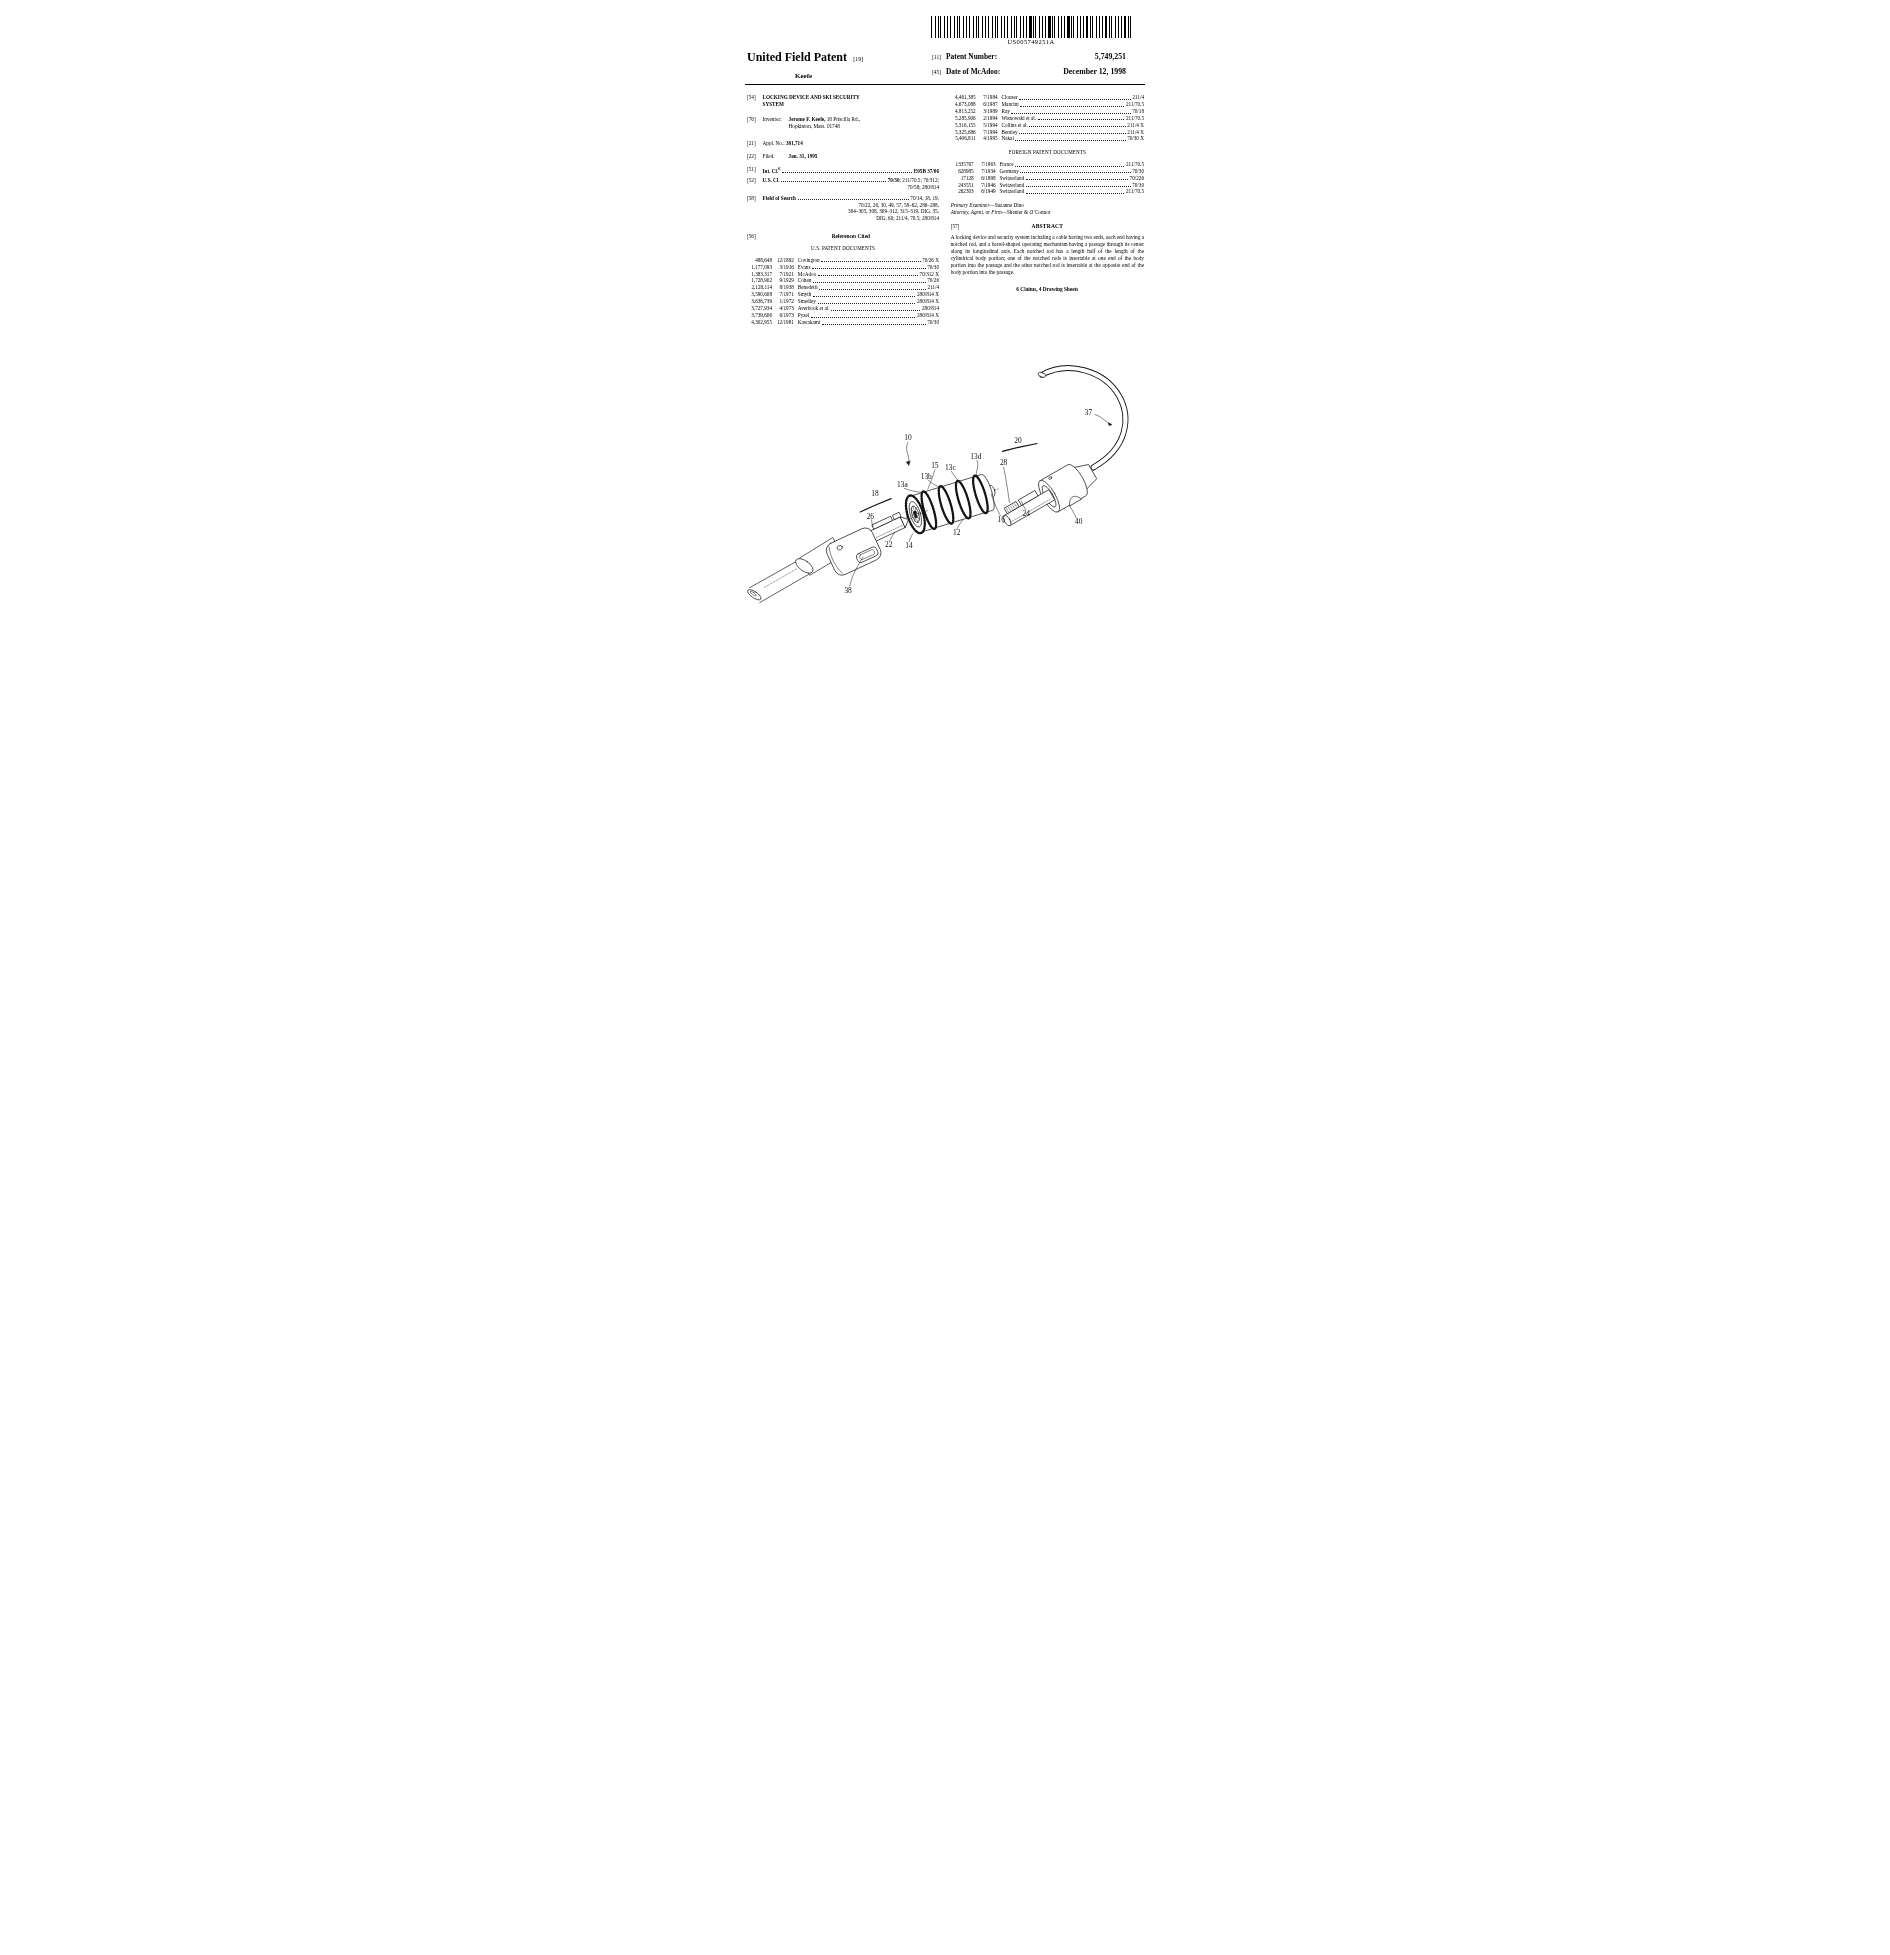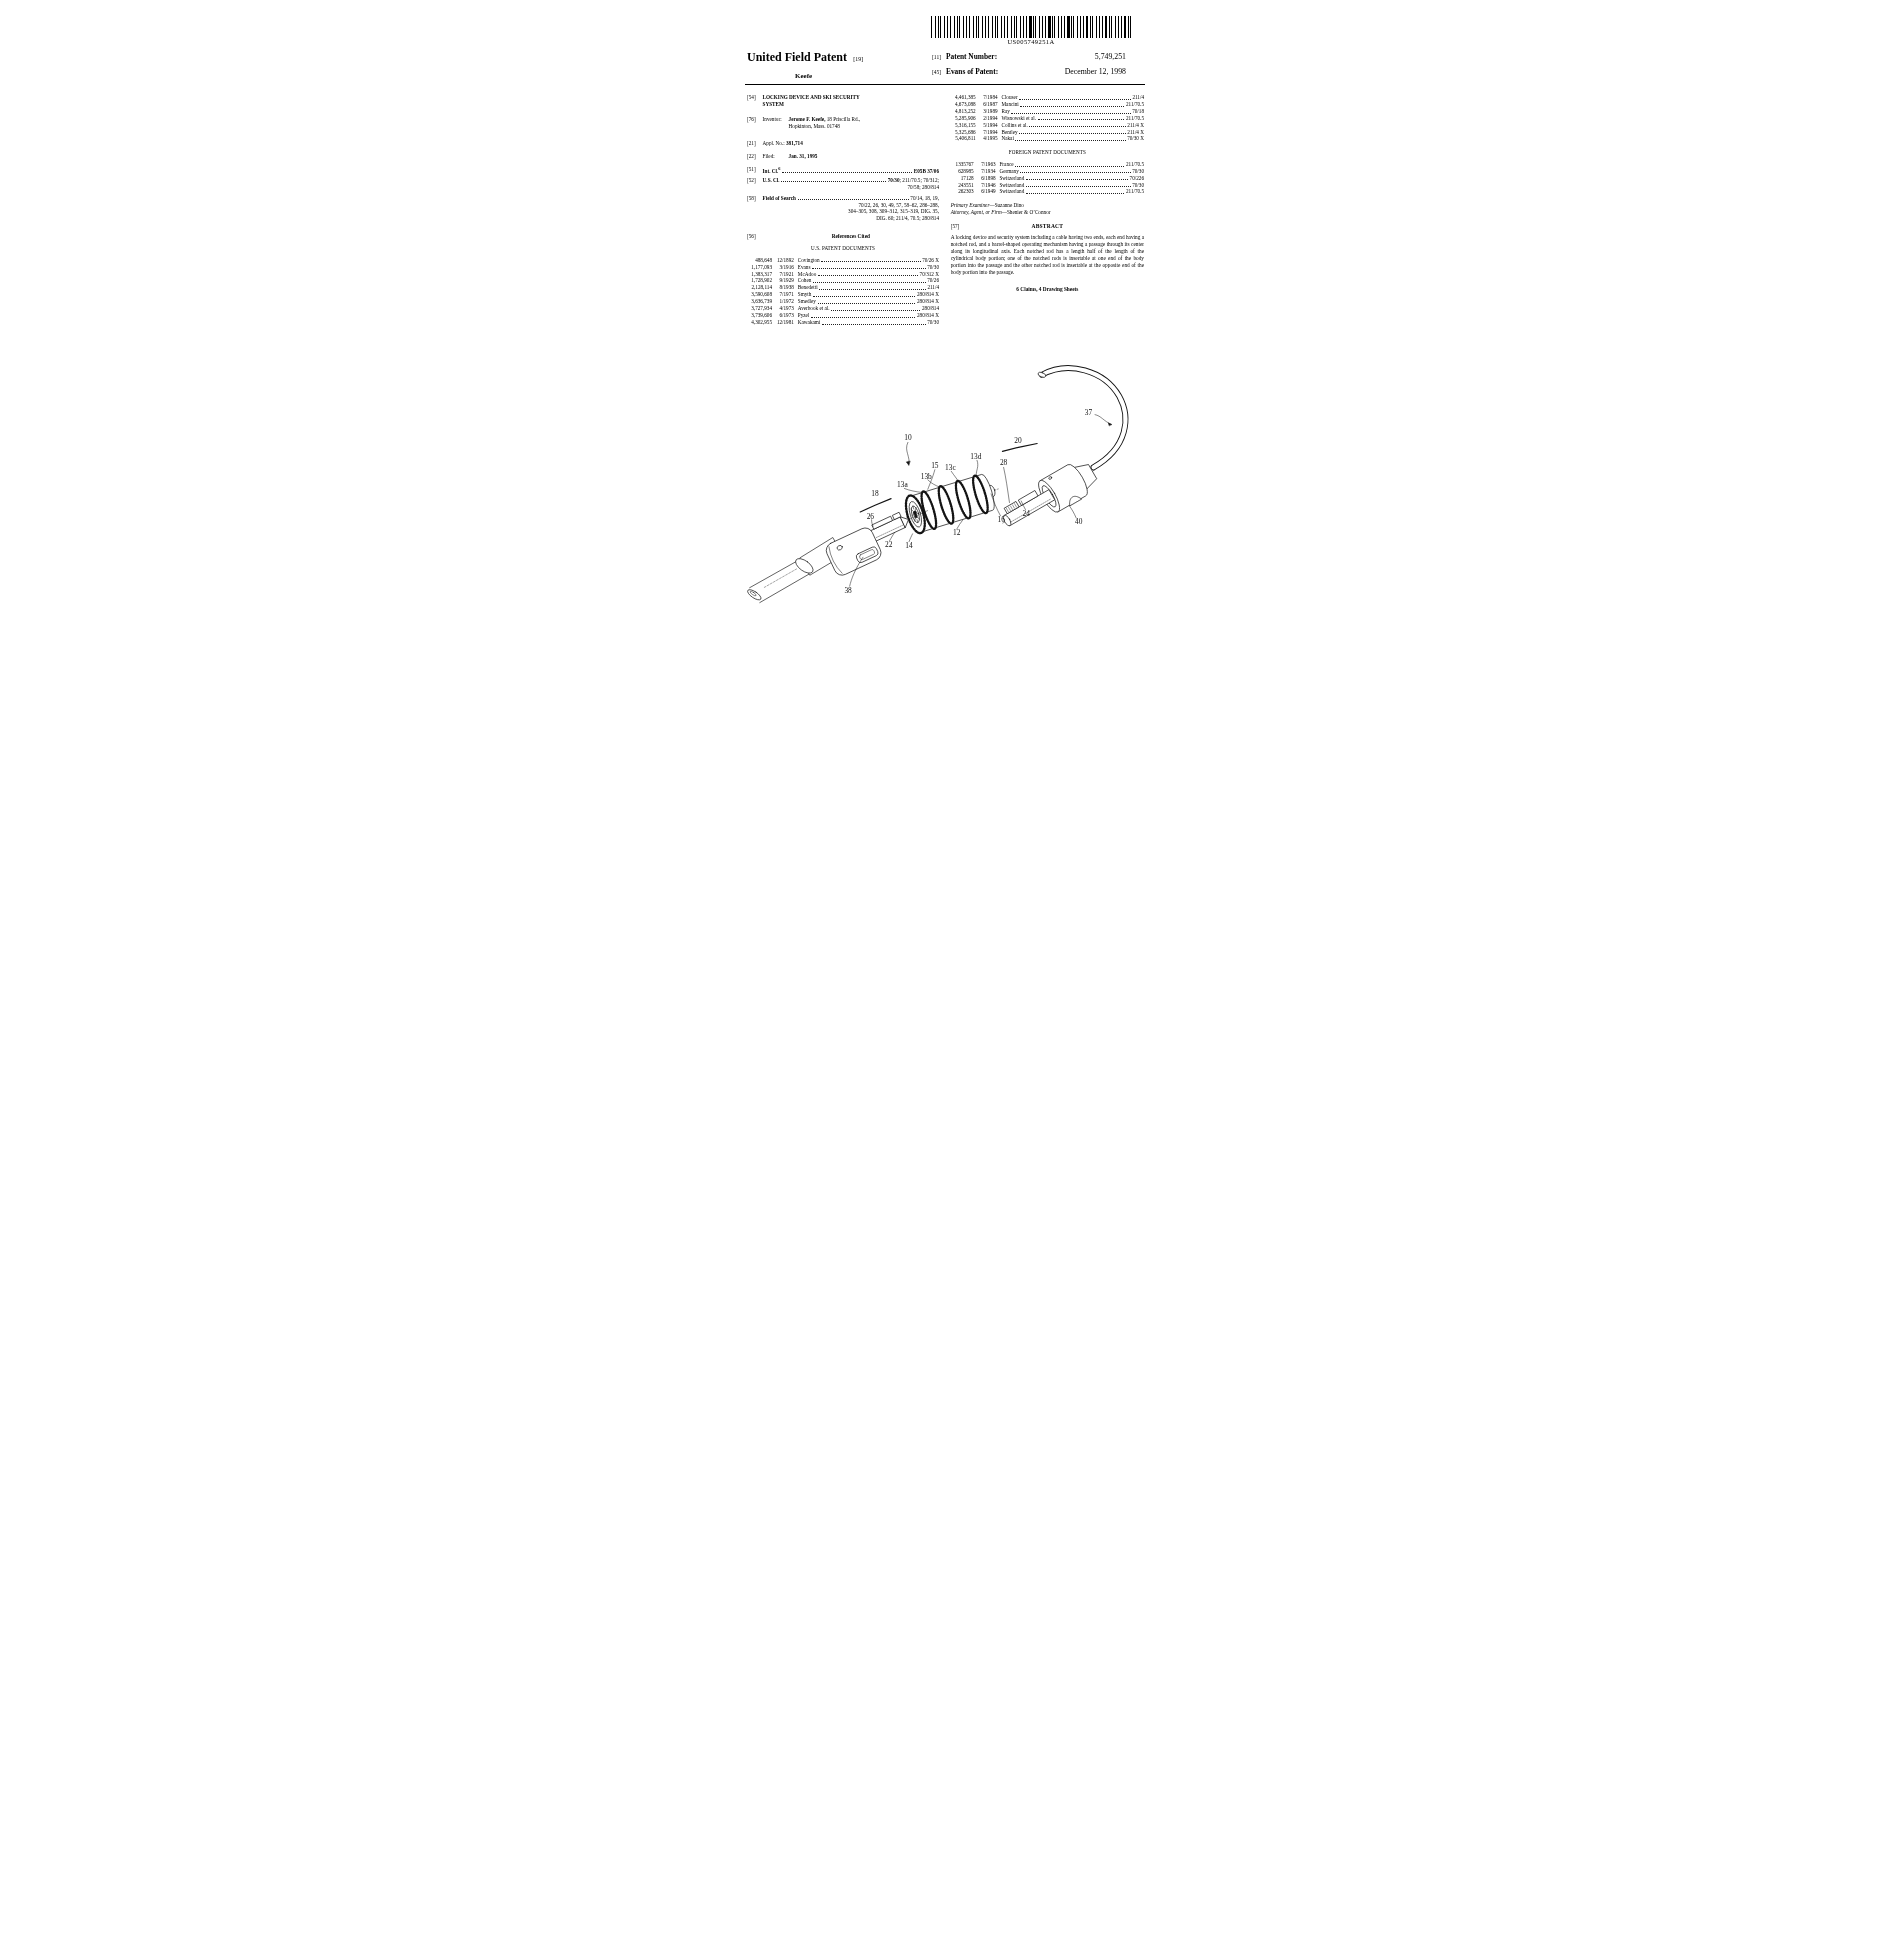--- a/index.html
+++ b/index.html
@@ -17,21 +17,21 @@
   .barcode-text{text-align:center;font-size:6.5px;letter-spacing:0.4px;margin-top:0.8px;}
 
   
   .h-title{position:absolute;left:38px;top:50px;font-size:12px;font-weight:bold;white-space:nowrap;}
   .h-kind{font-size:5.9px;font-weight:normal;margin-left:6.3px;}
   .h-name{position:absolute;left:38px;top:72px;font-size:7px;font-weight:bold;margin-left:48px;}
   .h-right{position:absolute;left:223px;top:52px;width:194px;}
   .h-row{display:flex;align-items:baseline;margin-bottom:5.5px;}
   .h-code{font-size:5.5px;width:14px;flex:none;}
   .h-label{font-size:7.4px;font-weight:bold;}
-  .h-value{font-size:7.8px;font-weight:normal;margin-left:auto;}
+  .h-value{font-size:7.8px;font-weight:bold;margin-left:auto;}
   .rule{position:absolute;left:36px;right:36px;top:84px;border-top:1px solid #000;}
 
   
   .cols{position:absolute;left:38px;top:94px;width:397px;display:flex;gap:11.7px;}
   .col-l{width:192px;flex:none;}
   .col-r{flex:1;min-width:0;}
   .sec{display:flex;font-size:5.2px;line-height:6.8px;margin-bottom:5.1px;}
   .sec .code{width:15.6px;flex:none;}
   .sec .body{flex:1;min-width:0;}
   .b{font-weight:bold;}
@@ -77,21 +77,21 @@
   </div>
   <div class="h-name">Keefe</div>
   <div class="h-right">
     <div class="h-row">
       <span class="h-code">[11]</span>
       <span class="h-label">Patent Number:</span>
       <span class="h-value">5,749,251</span>
     </div>
     <div class="h-row">
       <span class="h-code">[45]</span>
-      <span class="h-label">Evans of Patent:</span>
+      <span class="h-label">Date of McAdoo:</span>
       <span class="h-value">December 12, 1998</span>
     </div>
   </div>
   <div class="rule"></div>
 
   <div class="cols">
 
     <div class="col-l">
 
       <div class="sec" style="margin-bottom:8.6px;">

